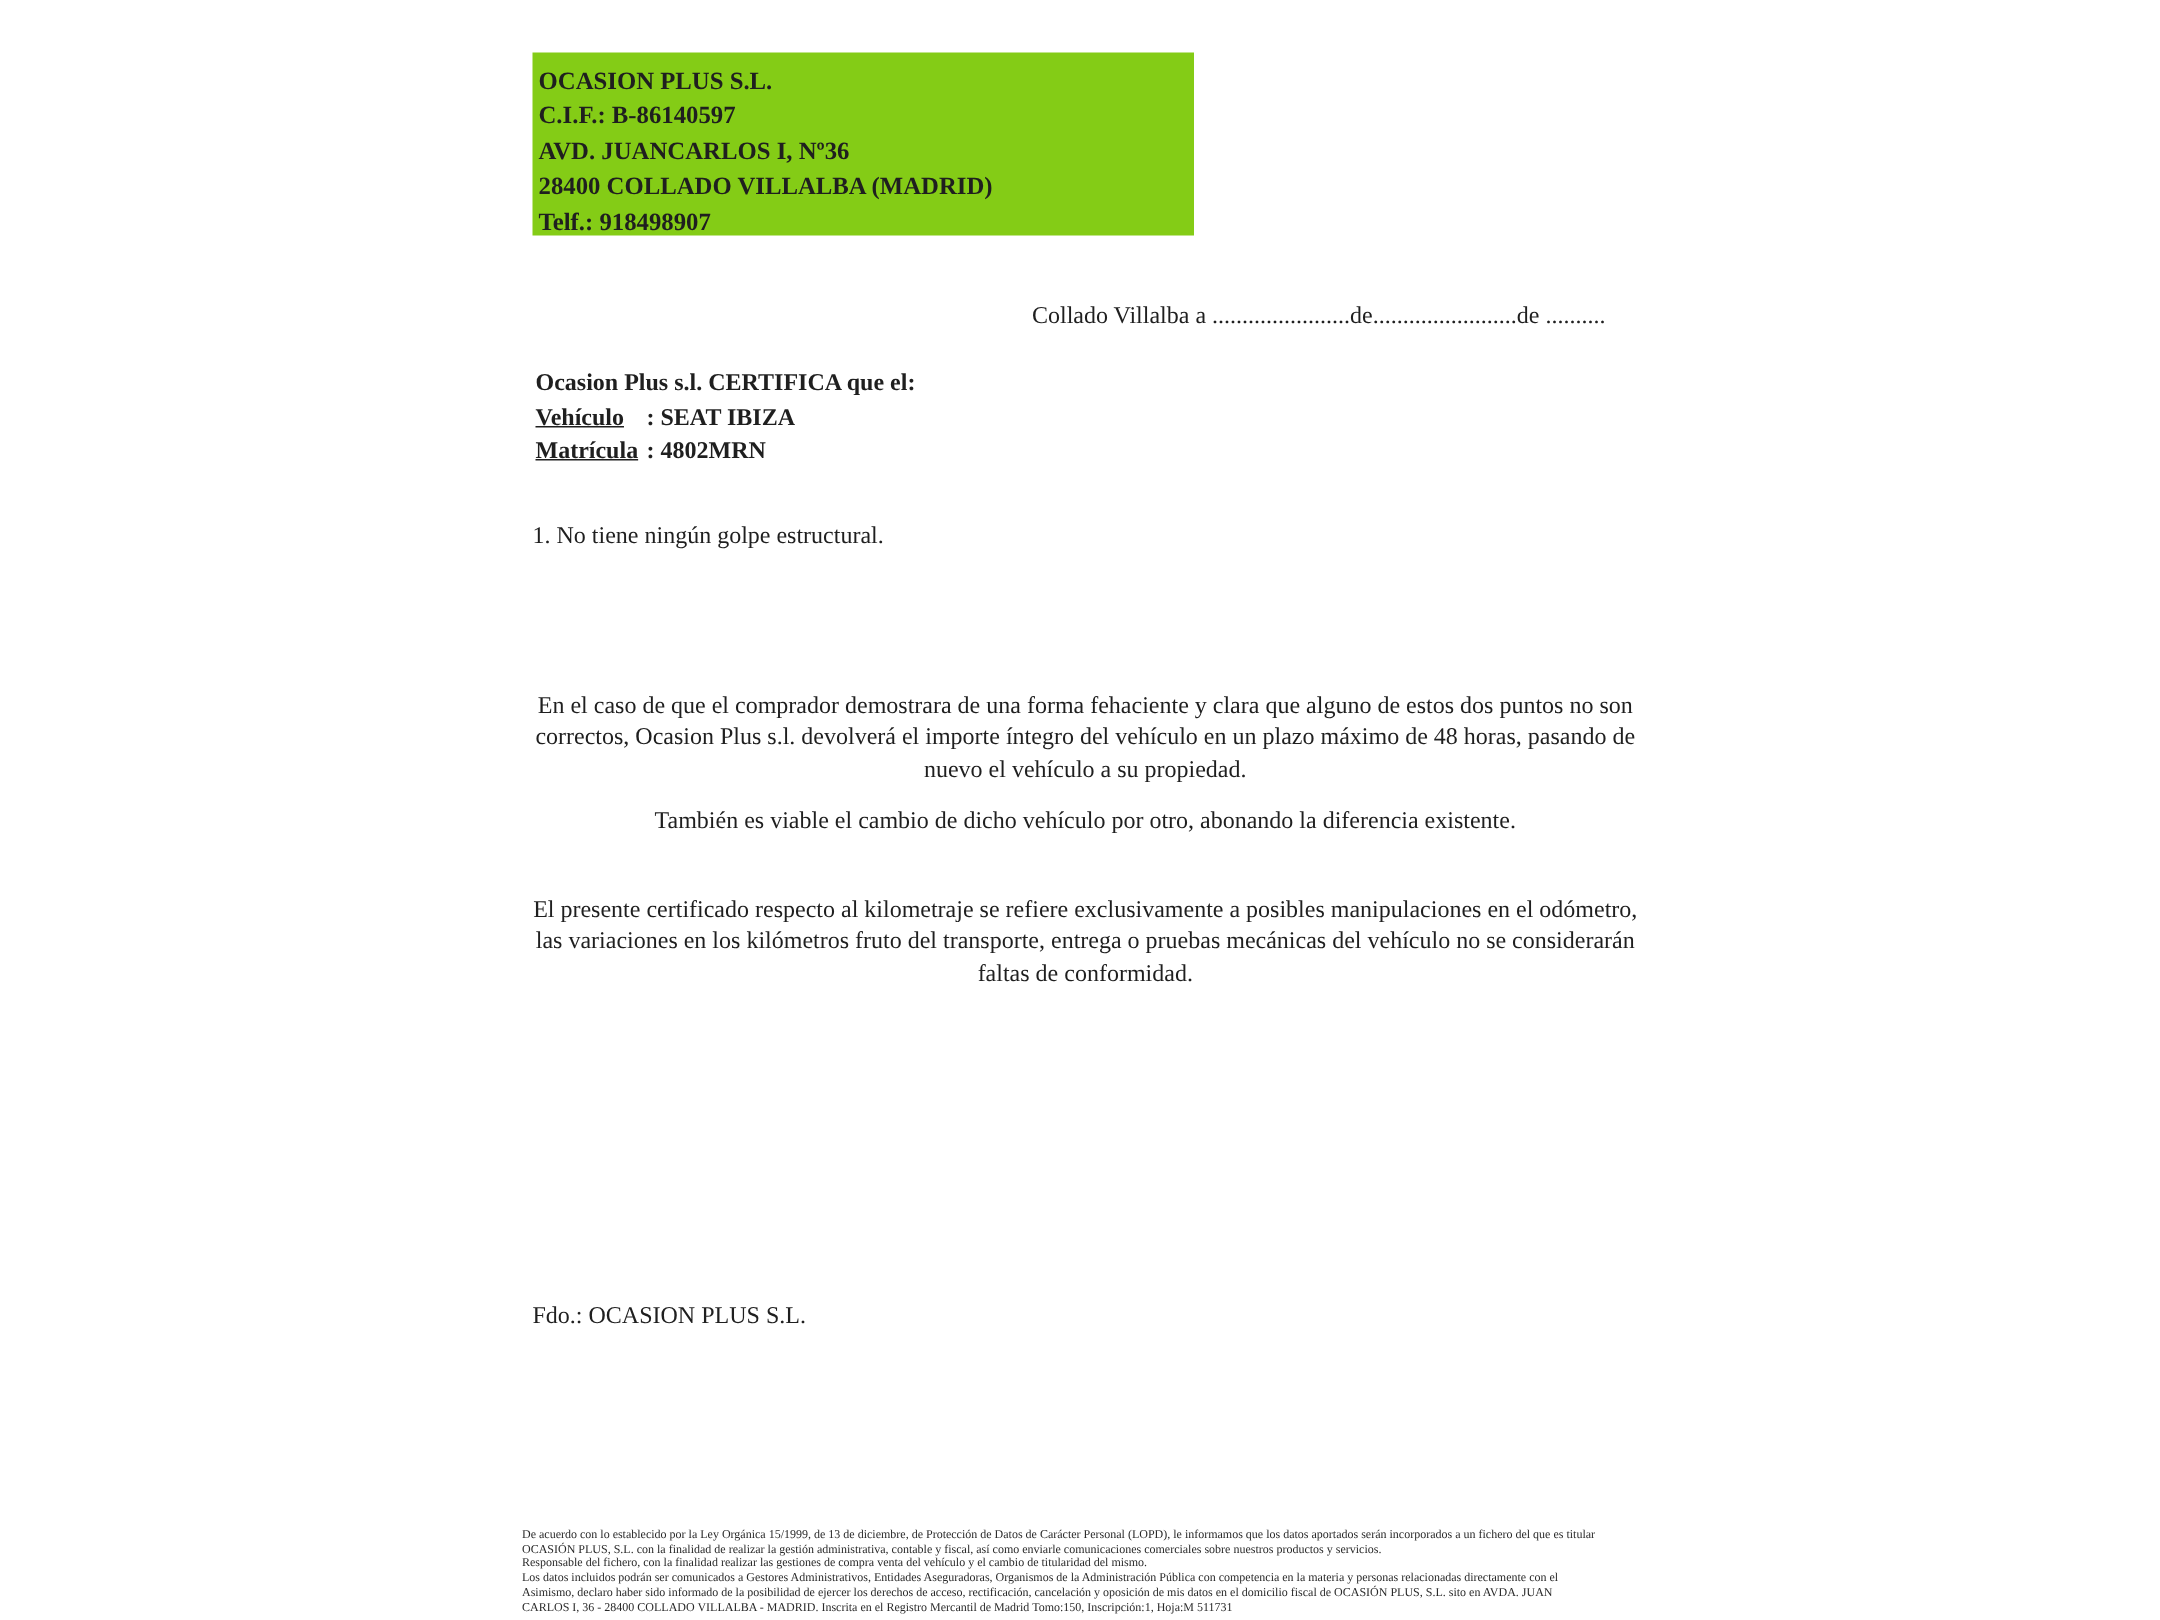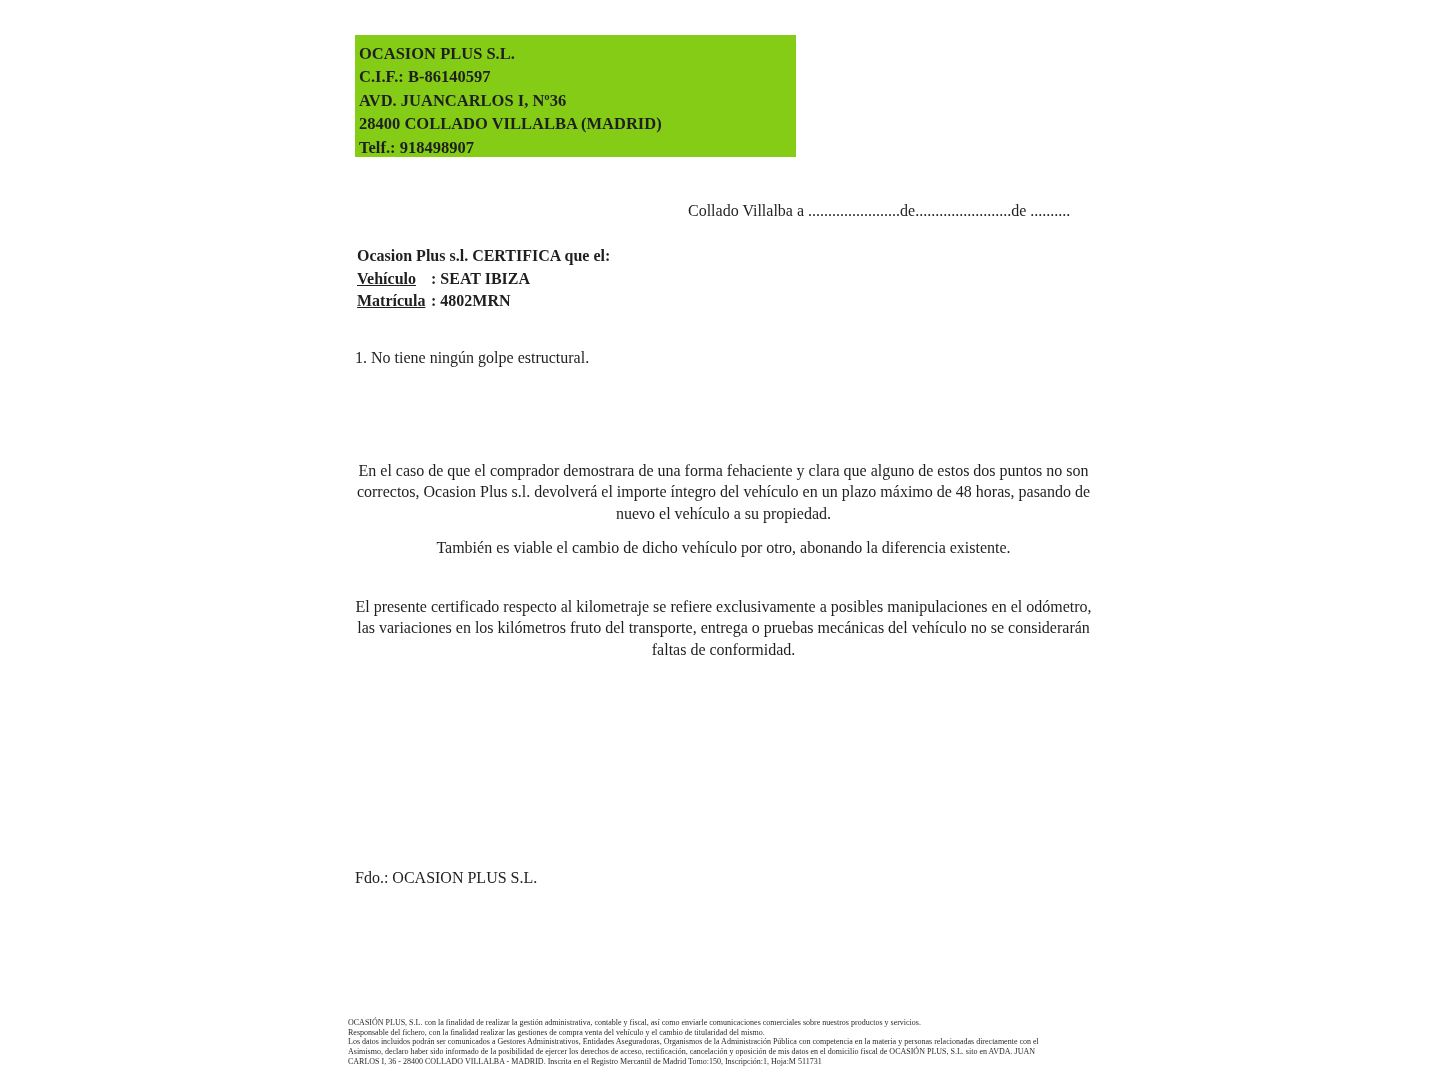--- a/index.html
+++ b/index.html
@@ -119,20 +119,21 @@
 
   <div class="point point-1">1. No tiene ningún golpe estructural.</div>
 
   <div class="para para-1">En el caso de que el comprador demostrara de una forma fehaciente y clara que alguno de estos dos puntos no son correctos, Ocasion Plus s.l. devolverá el importe íntegro del vehículo en un plazo máximo de 48 horas, pasando de nuevo el vehículo a su propiedad.</div>
   <div class="para para-2">También es viable el cambio de dicho vehículo por otro, abonando la diferencia existente.</div>
   <div class="para para-4">El presente certificado respecto al kilometraje se refiere exclusivamente a posibles manipulaciones en el odómetro, las variaciones en los kilómetros fruto del transporte, entrega o pruebas mecánicas del vehículo no se considerarán faltas de conformidad.</div>
 
   <div class="signature">Fdo.: OCASION PLUS S.L.</div>
 
   <div class="legal-block">
+    <div class="legal-line">De acuerdo con lo establecido por la Ley Orgánica 15/1999, de 13 de diciembre, de Protección de Datos de Carácter Personal (LOPD), le informamos que los datos aportados serán incorporados a un fichero del que es titular</div>
     <div class="legal-line">OCASIÓN PLUS, S.L. con la finalidad de realizar la gestión administrativa, contable y fiscal, así como enviarle comunicaciones comerciales sobre nuestros productos y servicios.</div>
     <div class="legal-line">Responsable del fichero, con la finalidad realizar las gestiones de compra venta del vehículo y el cambio de titularidad del mismo.</div>
     <div class="legal-line">Los datos incluidos podrán ser comunicados a Gestores Administrativos, Entidades Aseguradoras, Organismos de la Administración Pública con competencia en la materia y personas relacionadas directamente con el</div>
     <div class="legal-line">Asimismo, declaro haber sido informado de la posibilidad de ejercer los derechos de acceso, rectificación, cancelación y oposición de mis datos en el domicilio fiscal de OCASIÓN PLUS, S.L. sito en AVDA. JUAN</div>
     <div class="legal-line">CARLOS I, 36 - 28400 COLLADO VILLALBA - MADRID. Inscrita en el Registro Mercantil de Madrid Tomo:150, Inscripción:1, Hoja:M 511731</div>
   </div>
 
 </div>
 
 </body></html>

